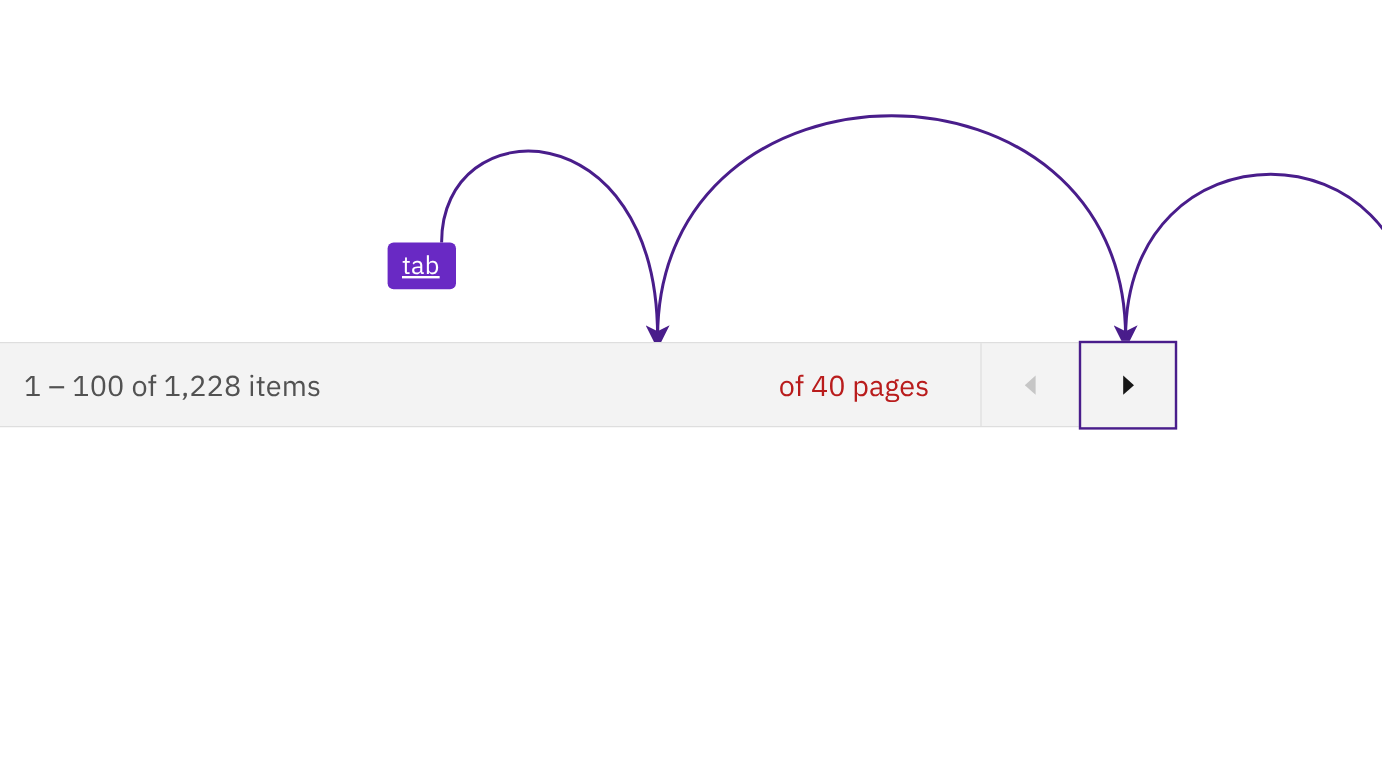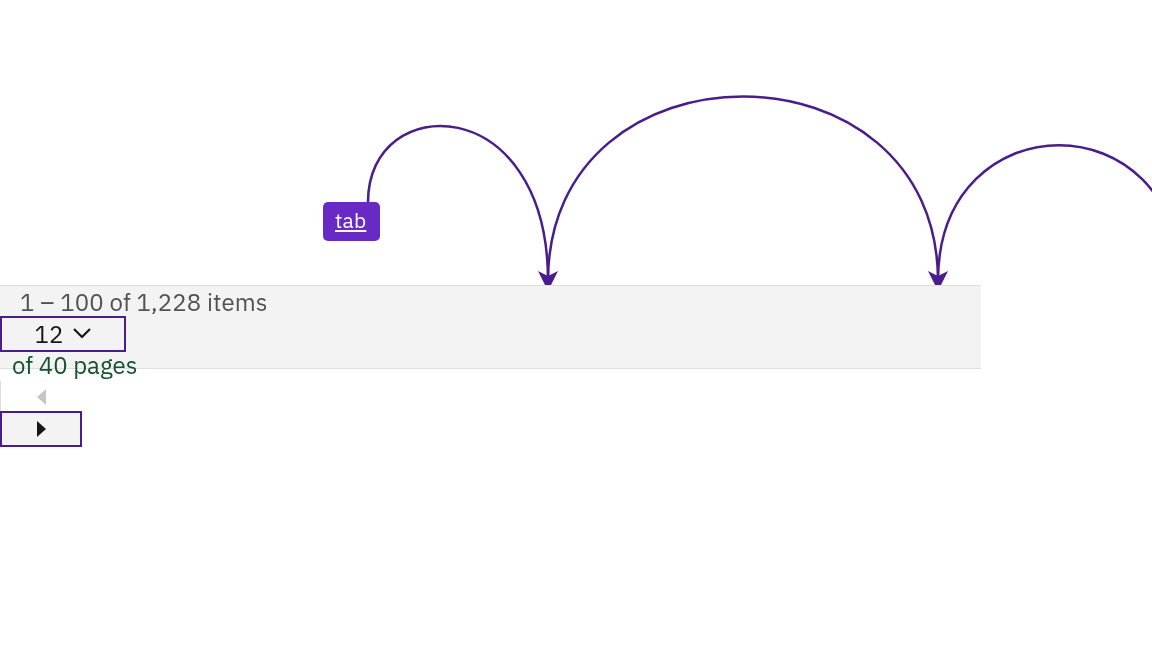--- a/index.html
+++ b/index.html
@@ -33,29 +33,28 @@
       line-height: 1.2;
       font-weight: 400;
       letter-spacing: 0.2px;
       text-decoration: underline;
     }
     .pagination-bar {
       position: absolute;
       top: 285px;
       left: 0;
       width: 981px;
-      height: 84px;
+      height: 71px;
       background: #f3f3f3;
       border-top: 1px solid #dedede;
       border-bottom: 1px solid #dedede;
       display: flex;
       align-items: stretch;
       color: #525252;
       font-size: 24px;
-      flex-direction: column;
     }
     .items-text {
       display: flex;
       align-items: center;
       padding-left: 20px;
       flex: 1;
       color: #525252;
       letter-spacing: 0.1px;
     }
     .page-select {
@@ -85,21 +84,21 @@
       justify-content: center;
     }
     .page-select .chev svg {
       width: 18px;
       height: 11px;
     }
     .pages-text {
       display: flex;
       align-items: center;
       padding: 0 20px 0 12px;
-      color: #14532d;
+      color: #b91c1c;
       width: 180px;
       min-width: 180px;
     }
     .nav-btn {
       width: 82px;
       min-width: 82px;
       display: flex;
       align-items: center;
       justify-content: center;
       border-left: 1px solid #dedede;
@@ -143,28 +142,20 @@
            C 938 100, 1180 100, 1180 281" fill="none" stroke="#491d8b" stroke-width="2.5"></path>
 </svg>
 
 <div class="tab-badge">
   <span>tab</span>
 </div>
 
 <div class="pagination-bar">
   <div class="items-text">1 – 100 of 1,228 items</div>
 
-  <div class="page-select">
-    <span class="num">12</span>
-    <span class="chev">
-      <svg viewBox="0 0 18 11">
-          <polyline points="1,1 9,9 17,1" fill="none" stroke="#161616" stroke-width="2.2"></polyline>
-        </svg>
-    </span>
-  </div>
 
   <div class="pages-text">of 40 pages</div>
 
   <div class="nav-btn prev">
     <span>
       <svg viewBox="0 0 14 18">
           <polygon points="11,1 11,17 2,9"></polygon>
         </svg>
     </span>
   </div>

